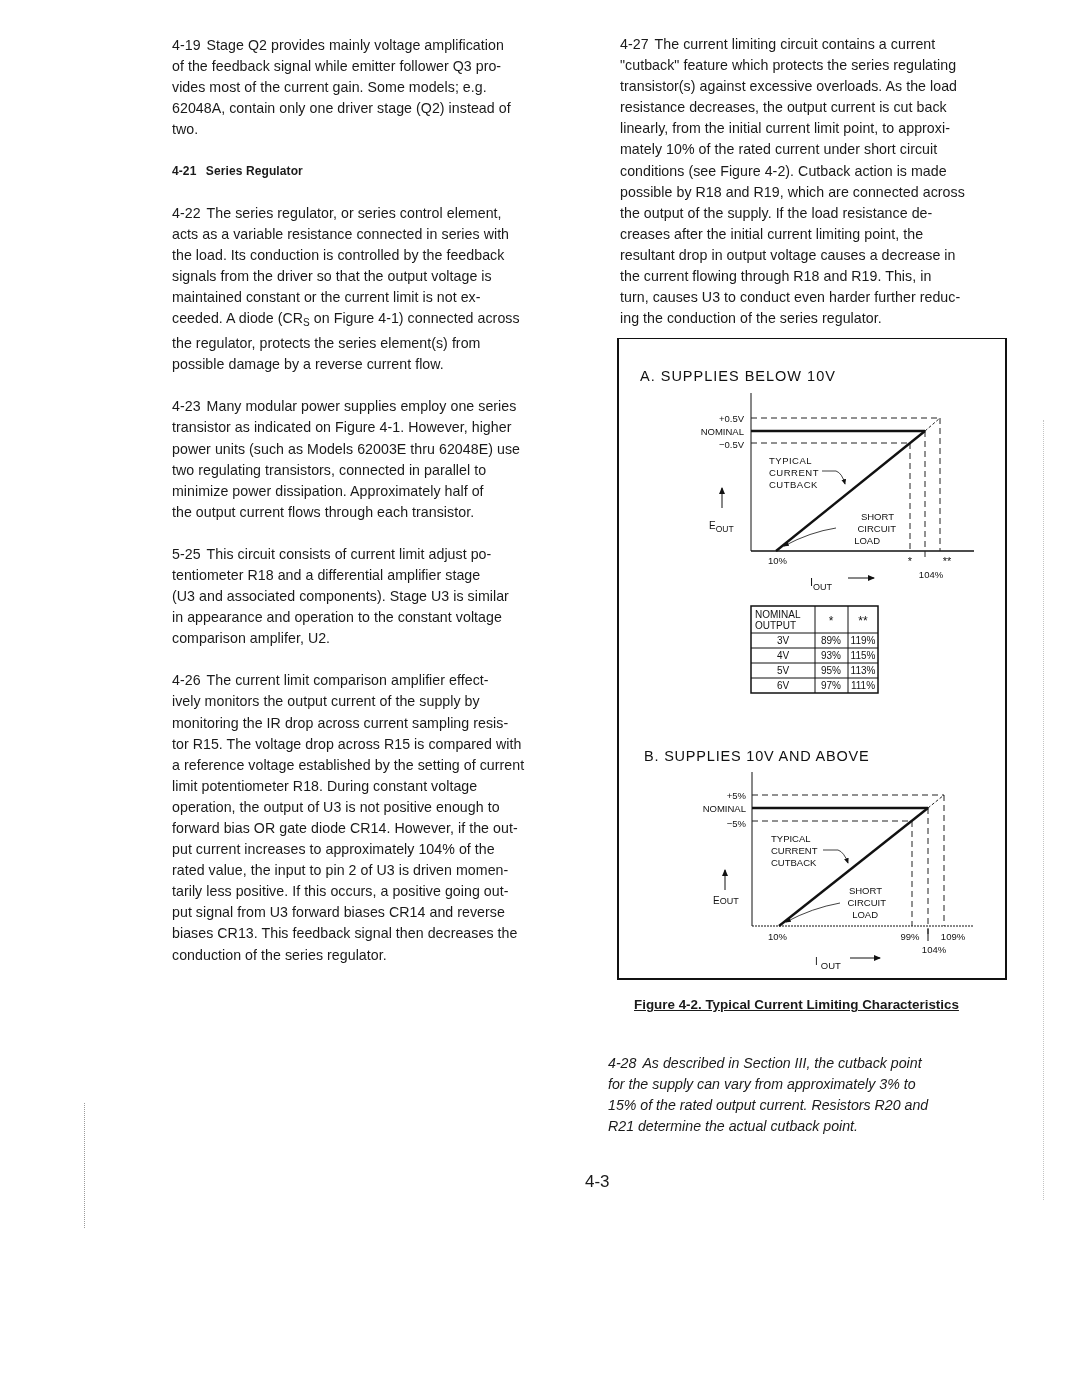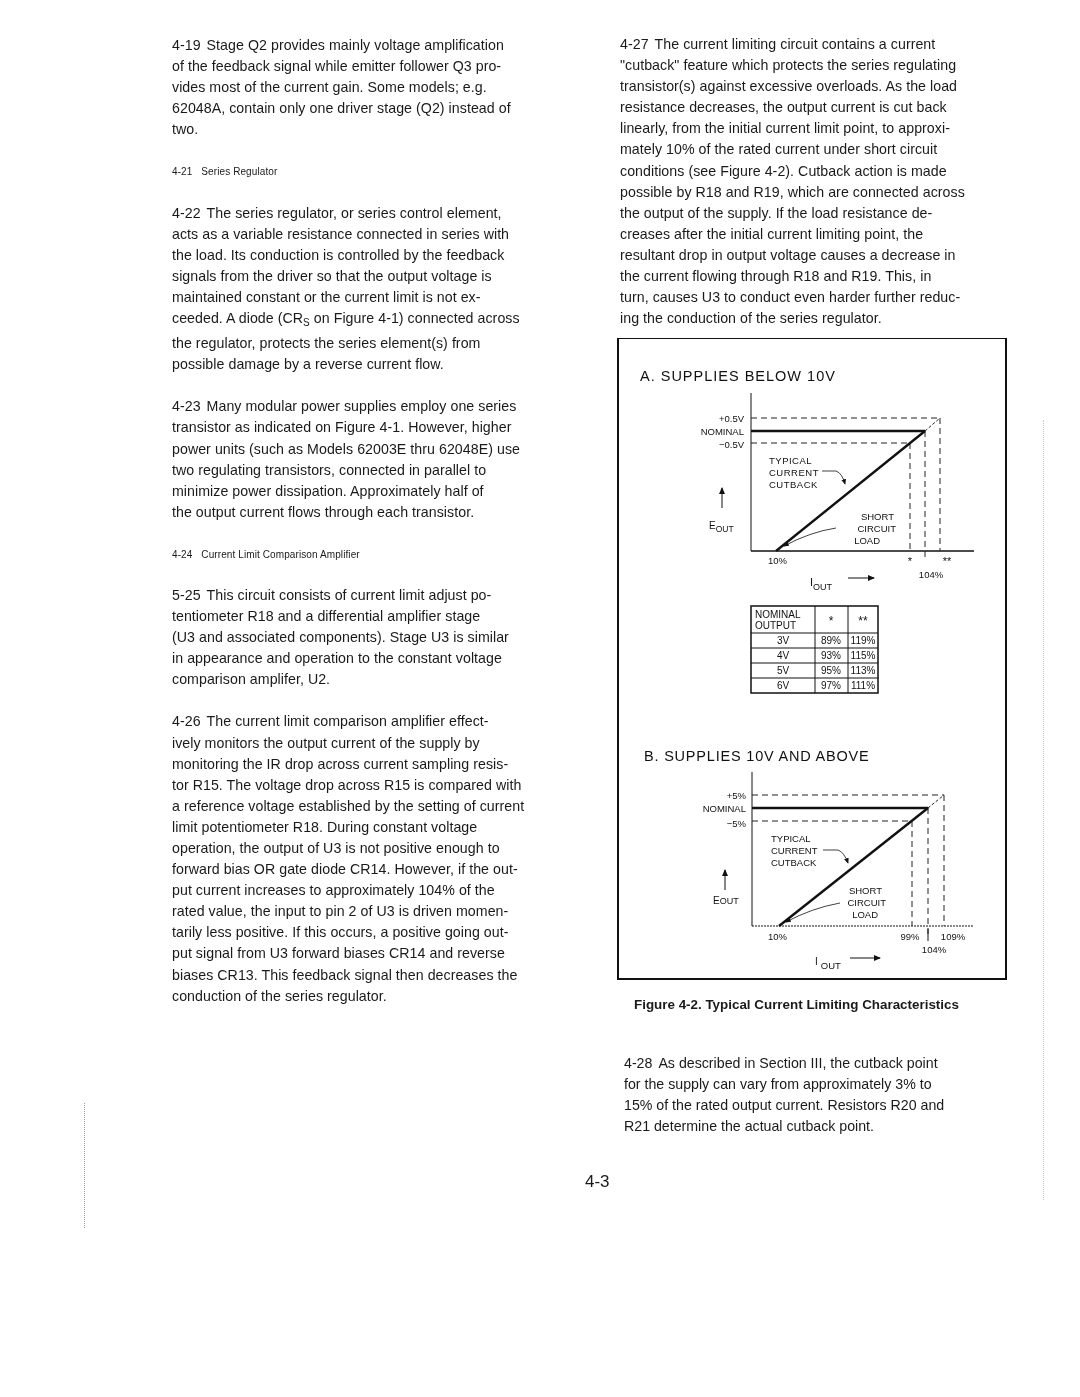--- a/index.html
+++ b/index.html
@@ -1,27 +1,27 @@
 <!DOCTYPE html>
 <html><head>
 <meta charset="utf-8">
 <style>
   html, body { margin: 0; padding: 0; background: #ffffff; }
   body { width: 1080px; height: 1397px; position: relative; overflow: hidden; color: #1a1a1a; font-family: "Liberation Sans", sans-serif; }
   .col { position: absolute; font-size: 14.2px; line-height: 21.1px; letter-spacing: 0.05px; }
   .col-left { left: 172px; top: 35px; width: 395px; }
   .col-right { left: 620px; top: 34px; width: 395px; }
   .para { margin: 0 0 21px 0; white-space: pre-line; }
-  .heading { font-weight: normal; font-size: 10px; margin: 0 0 20px 0; letter-spacing: 0.1px; }
+  .heading { font-weight: bold; font-size: 12px; margin: 0 0 20px 0; letter-spacing: 0.1px; }
   .pnum { margin-right: 6px; }
   .sub { font-size: 10px; vertical-align: -3px; }
   .figure-box { position: absolute; left: 617px; top: 338px; width: 390px; height: 642px; border: 2px solid #111; border-top-width: 1px; box-sizing: border-box; }
   .fig-svg { position: absolute; left: 0; top: 0; }
-  .fig-caption { position: absolute; left: 634px; top: 997px; font-weight: bold; font-size: 13.4px; }
-  .p428 { position: absolute; left: 624px; top: 1039px; width: 395px; font-size: 14.2px; line-height: 21.1px; white-space: pre-line; }
+  .fig-caption { position: absolute; left: 634px; top: 997px; font-weight: bold; font-size: 13.4px; text-decoration: underline; }
+  .p428 { position: absolute; left: 608px; top: 1039px; width: 395px; font-size: 14.2px; line-height: 21.1px; white-space: pre-line; font-style: italic; }
   .page-num { position: absolute; left: 585px; top: 1172px; font-size: 17px; }
   .scan-dots { position: absolute; border-left: 1px dotted #9a9a9a; }
   svg text { font-family: "Liberation Sans", sans-serif; fill: #111; }
   .tbl-cell { font-size: 10px; }
 </style>
 </head>
 <body>
 
 <div class="col col-left">
   <p class="para"><span class="pnum">4-19</span><span>Stage Q2 provides mainly voltage amplification
@@ -37,21 +37,20 @@
 maintained constant or the current limit is not ex-
 ceeded. A diode (CR</span><span class="sub">S</span><span> on Figure 4-1) connected across
 the regulator, protects the series element(s) from
 possible damage by a reverse current flow.</span></p>
   <p class="para"><span class="pnum">4-23</span><span>Many modular power supplies employ one series
 transistor as indicated on Figure 4-1. However, higher
 power units (such as Models 62003E thru 62048E) use
 two regulating transistors, connected in parallel to
 minimize power dissipation. Approximately half of
 the output current flows through each transistor.</span></p>
-  <div class="heading"><span class="pnum">4-24</span> <span>Current Limit Comparison Amplifier</span></div>
   <p class="para"><span class="pnum">5-25</span><span>This circuit consists of current limit adjust po-
 tentiometer R18 and a differential amplifier stage
 (U3 and associated components). Stage U3 is similar
 in appearance and operation to the constant voltage
 comparison amplifer, U2.</span></p>
   <p class="para"><span class="pnum">4-26</span><span>The current limit comparison amplifier effect-
 ively monitors the output current of the supply by
 monitoring the IR drop across current sampling resis-
 tor R15. The voltage drop across R15 is compared with
 a reference voltage established by the setting of current

